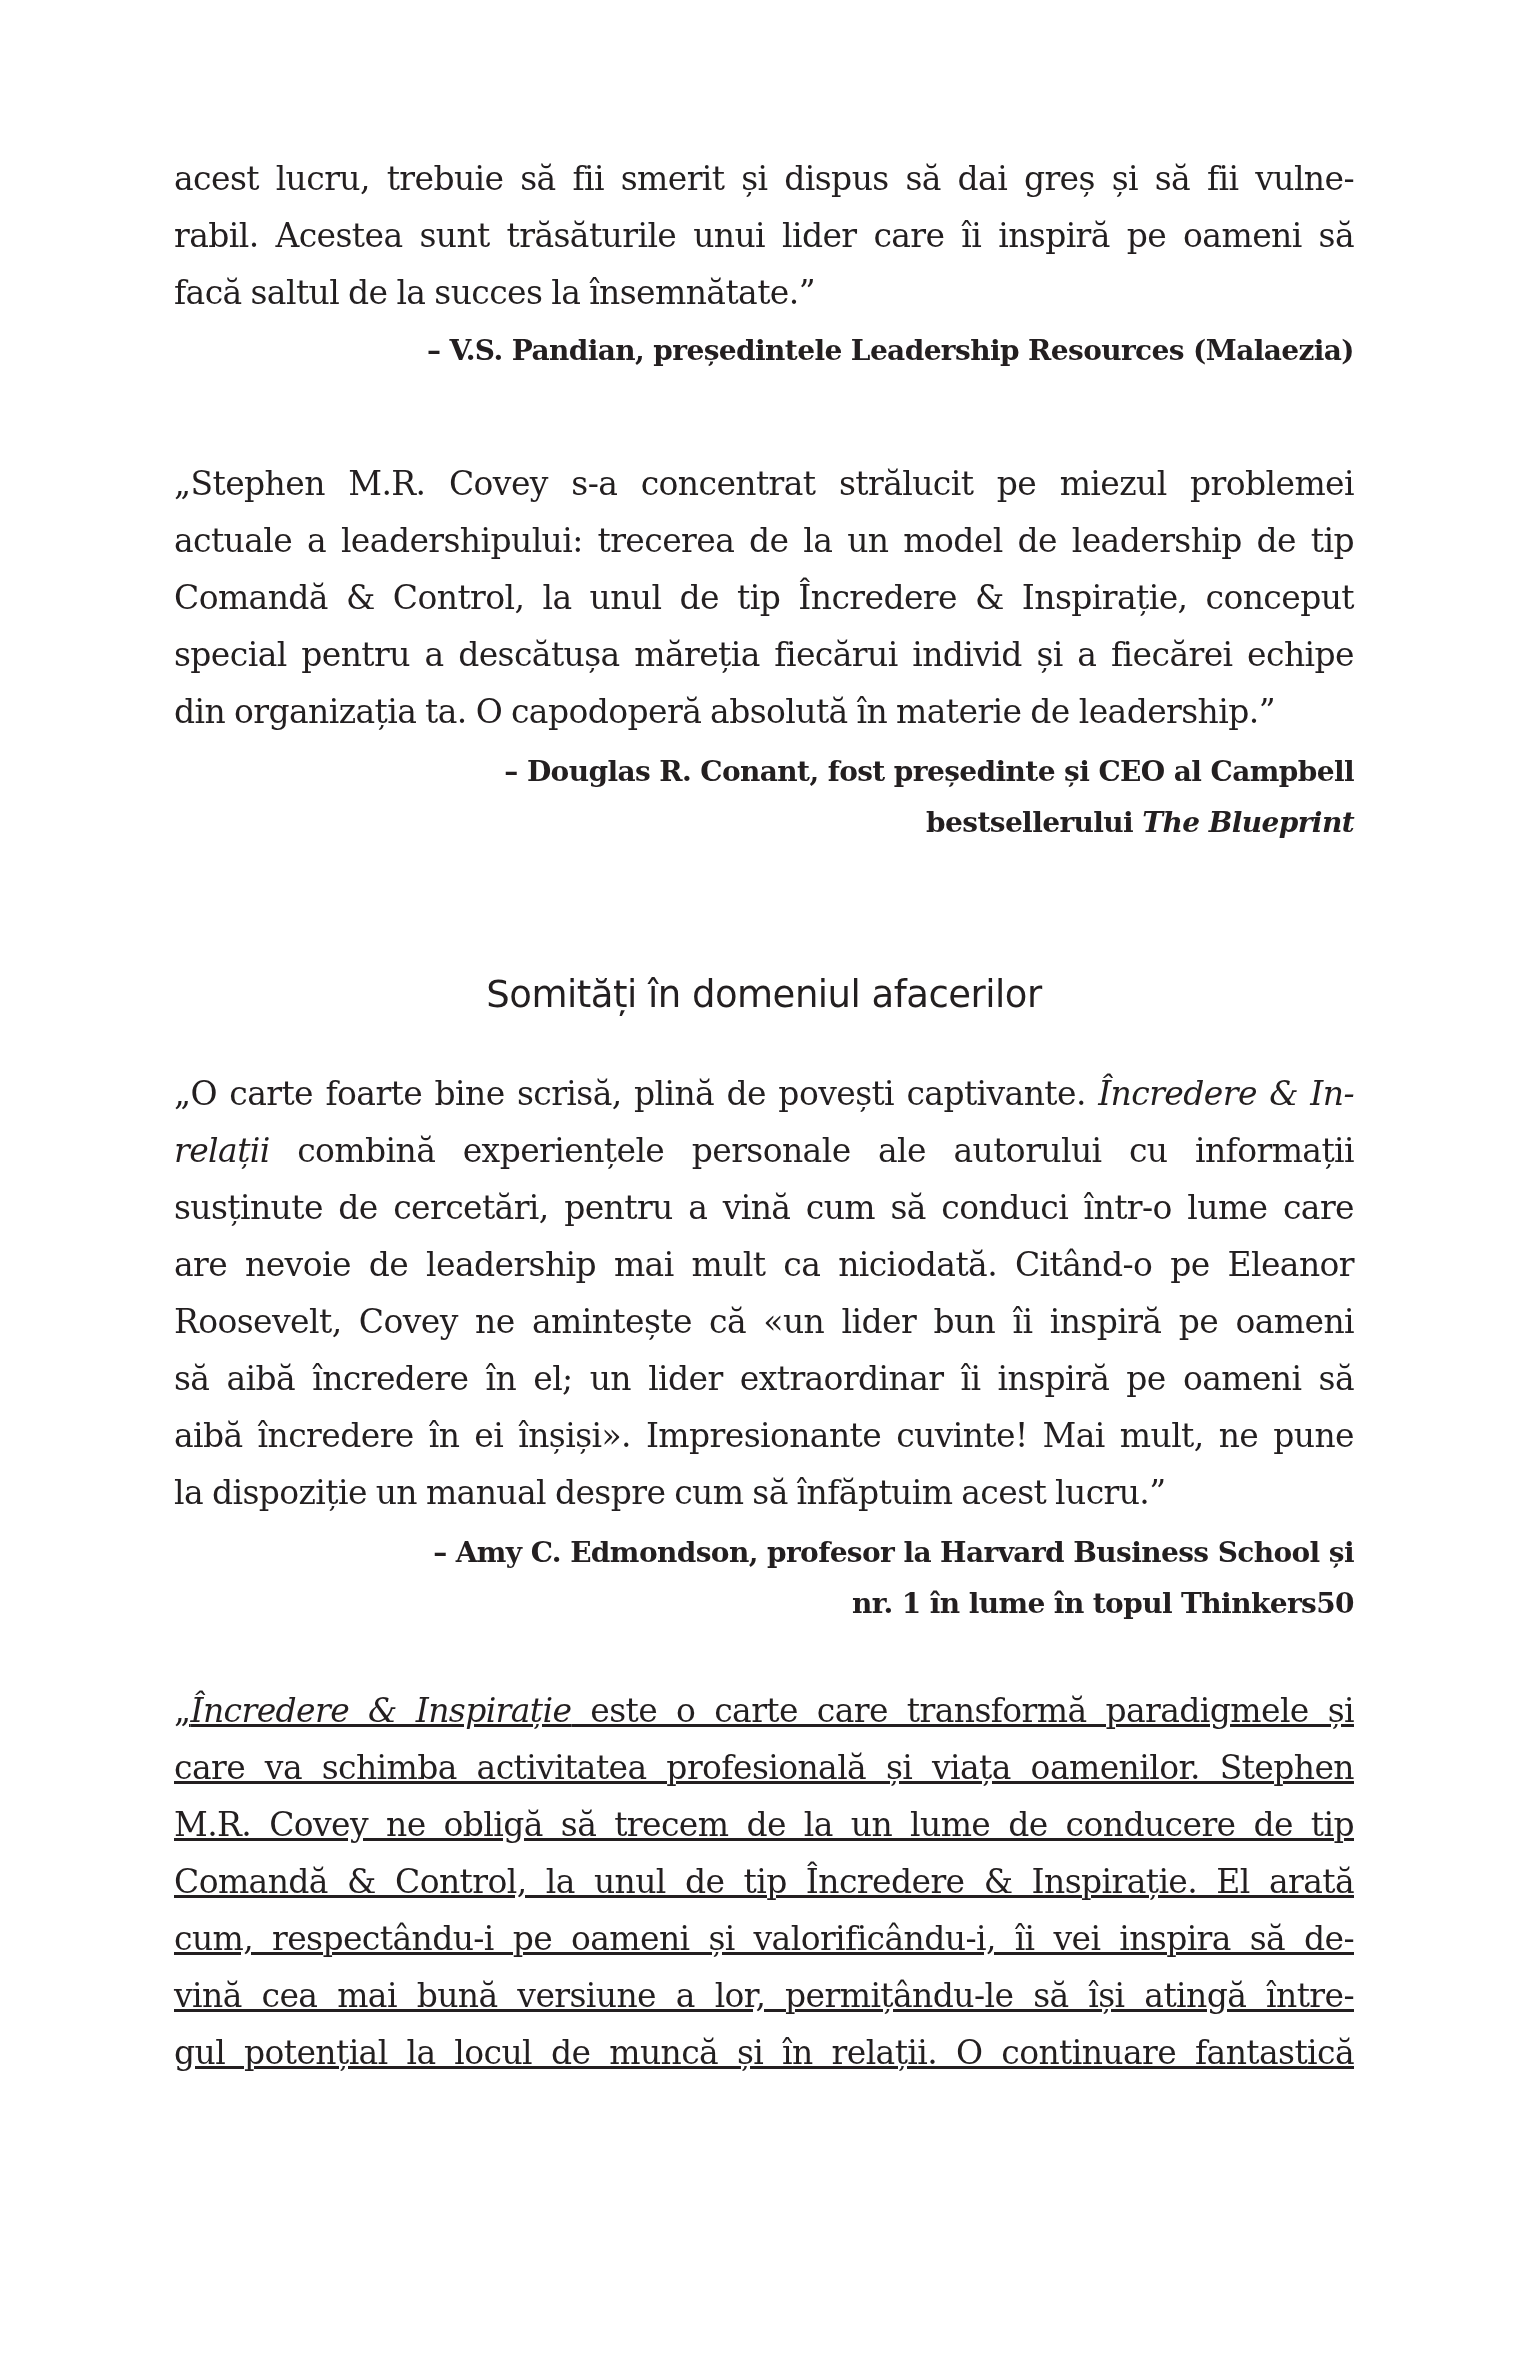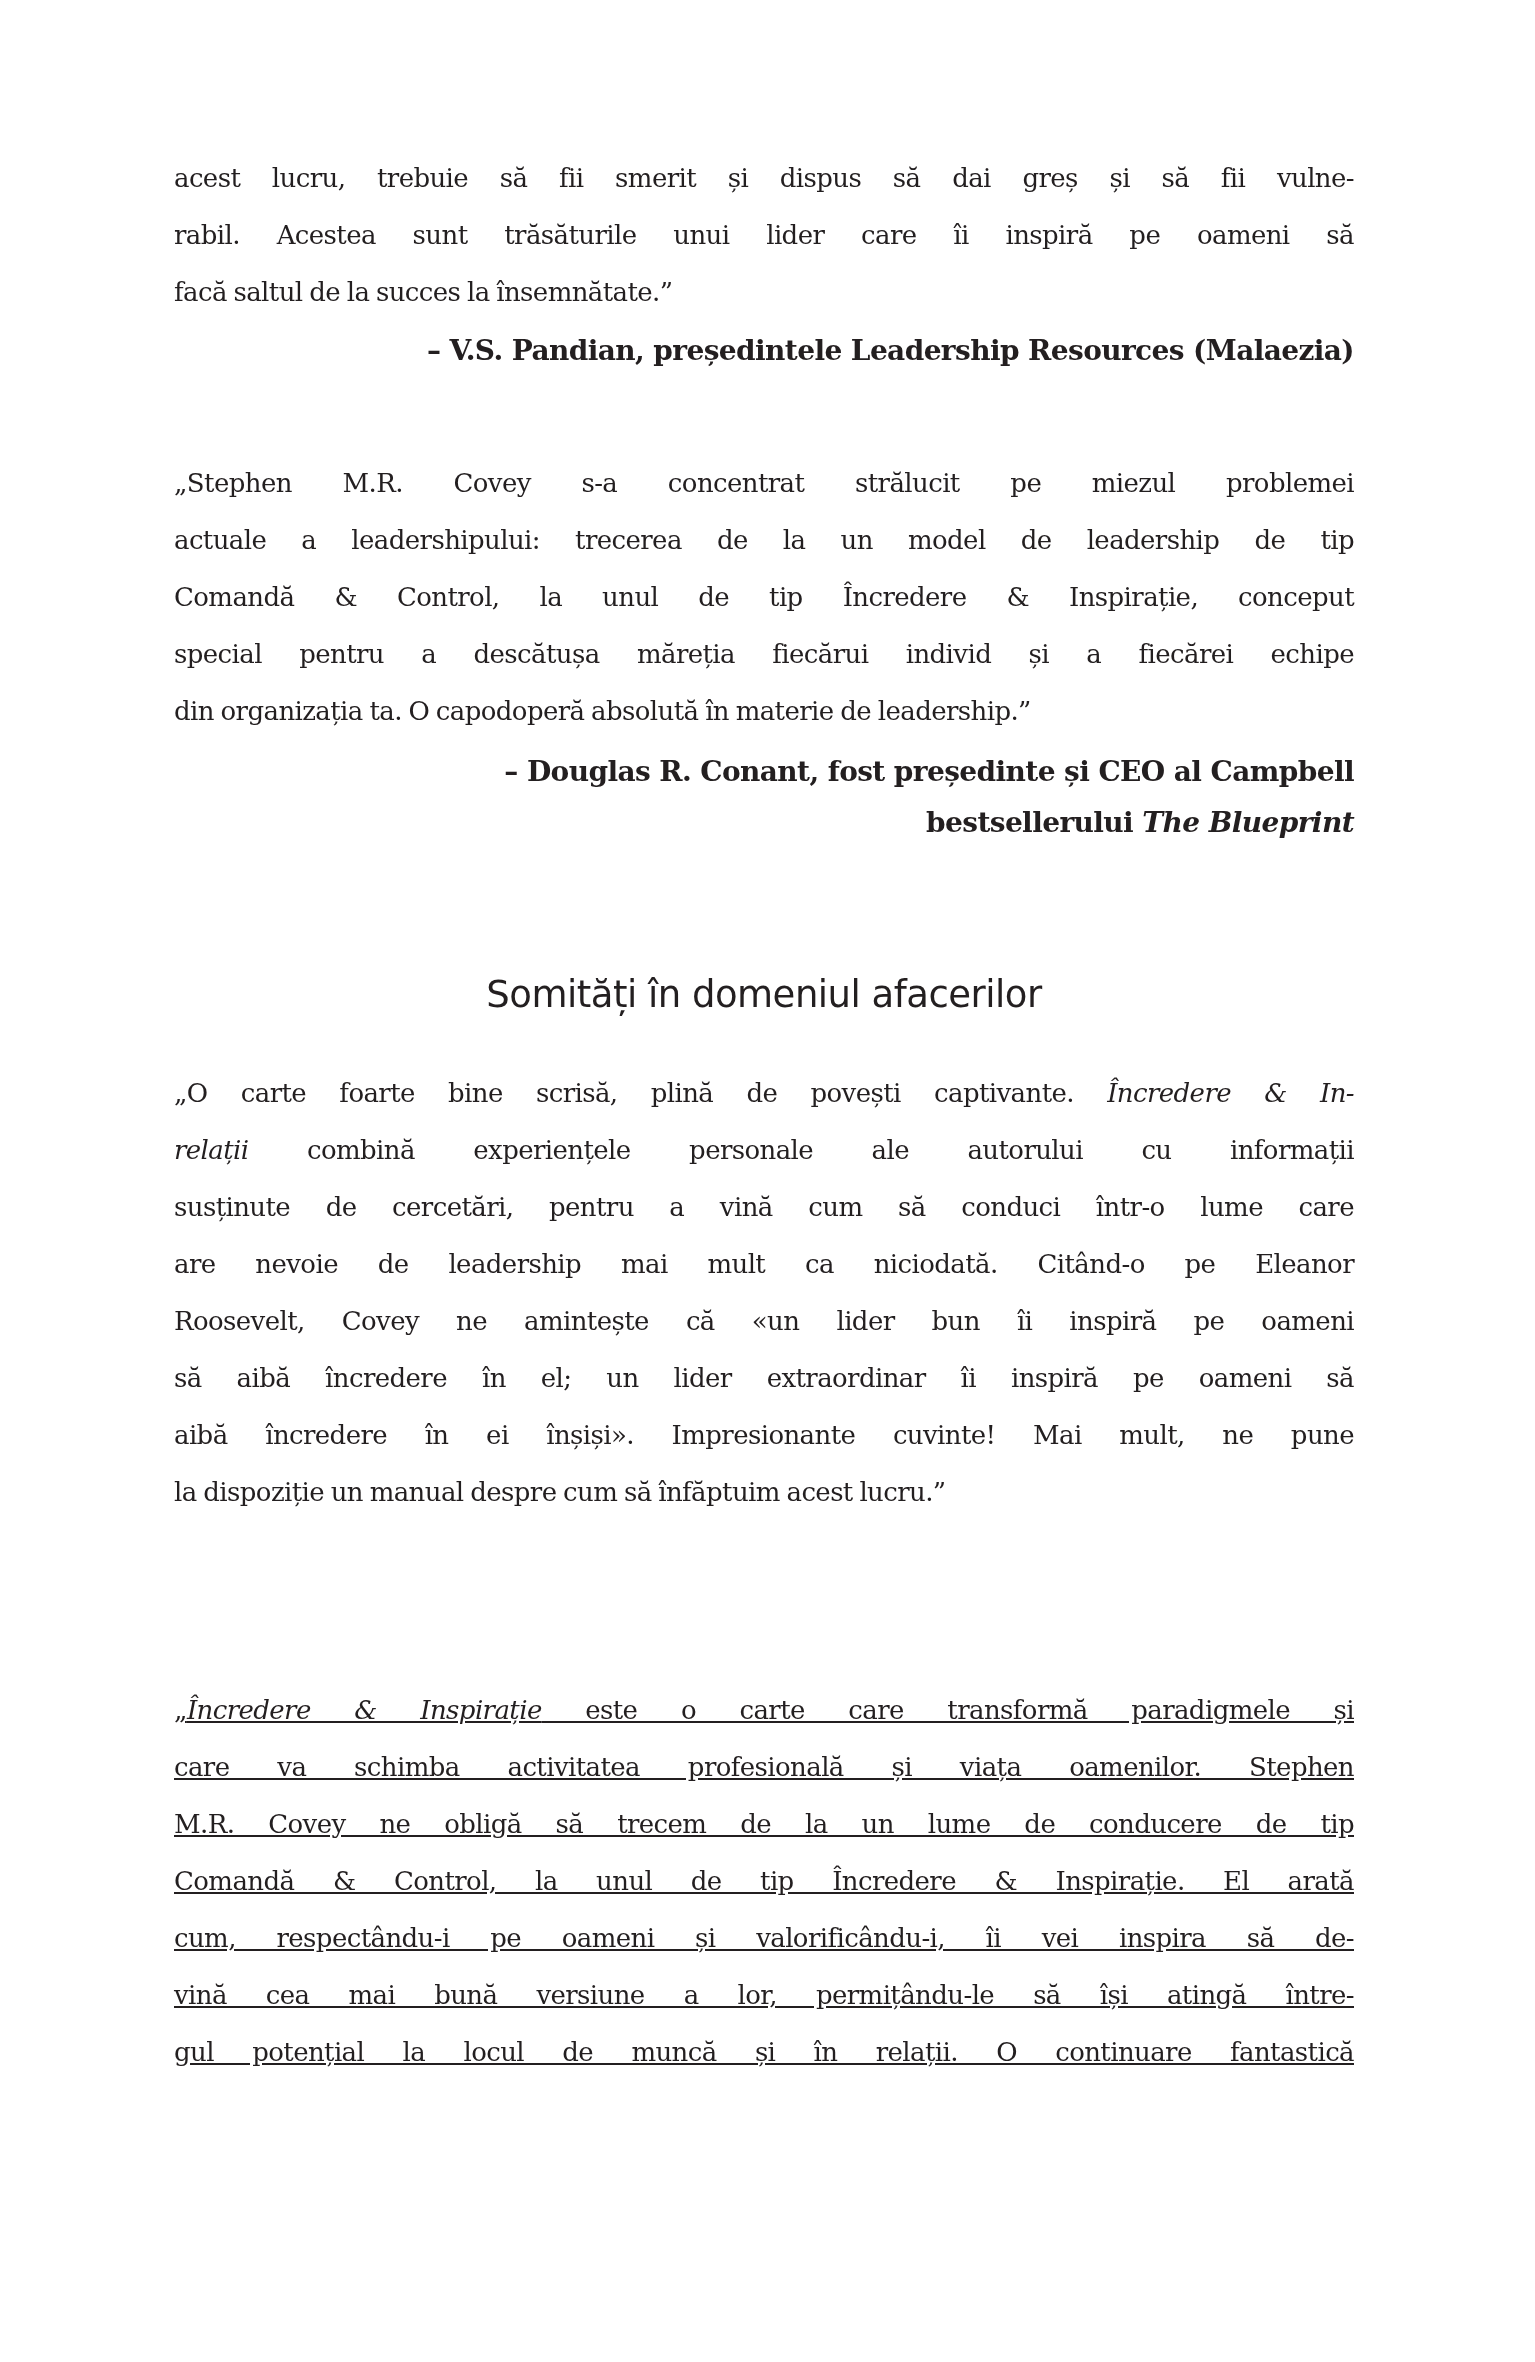--- a/index.html
+++ b/index.html
@@ -5,21 +5,21 @@
     html, body { margin: 0; padding: 0; background: #ffffff; }
     body {
       width: 1535px; height: 2362px; position: relative; overflow: hidden;
       font-family: "DejaVu Serif", "Liberation Serif", serif;
       color: #231f20;
     }
     .page {
       position: absolute; left: 174px; top: 150px; width: 1180px;
     }
     .para {
-      font-size: 26px; line-height: 57px; text-align: justify; margin: 0;
+      font-size: 33px; line-height: 57px; text-align: justify; margin: 0;
       letter-spacing: -0.6px; word-spacing: -1px;
       hyphens: manual;
     }
     .para .line { display: block; text-align: justify; text-align-last: justify; white-space: nowrap; }
     .para .line.last { text-align-last: left; }
     .attr {
       font-family: "DejaVu Serif", "Liberation Serif", serif;
       font-weight: bold; font-size: 28px; line-height: 51px; text-align: right;
       margin: 0; letter-spacing: -0.6px;
     }
@@ -77,20 +77,24 @@
     <p class="para">
       <span class="line"><span>„O carte foarte bine scrisă, plină de povești captivante. </span><span class="em">Încredere &amp; In-</span></span>
       <span class="line"><span class="em">relații</span><span> combină experiențele personale ale autorului cu informații</span></span>
       <span class="line">susținute de cercetări, pentru a vină cum să conduci într-o lume care</span>
       <span class="line">are nevoie de leadership mai mult ca niciodată. Citând-o pe Eleanor</span>
       <span class="line">Roosevelt, Covey ne amintește că «un lider bun îi inspiră pe oameni</span>
       <span class="line">să aibă încredere în el; un lider extraordinar îi inspiră pe oameni să</span>
       <span class="line">aibă încredere în ei înșiși». Impresionante cuvinte! Mai mult, ne pune</span>
       <span class="line last">la dispoziție un manual despre cum să înfăptuim acest lucru.”</span>
     </p>
+    <p class="attr">
+      <span class="line">– Amy C. Edmondson, profesor la Harvard Business School și</span>
+      <span class="line">nr. 1 în lume în topul Thinkers50</span>
+    </p>
   </div>
 
   <div class="block4">
     <p class="para">
       <span class="line"><span>„</span><span class="em">Încredere &amp; Inspirație</span><span> este o carte care transformă paradigmele și</span></span>
       <span class="line">care va schimba activitatea profesională și viața oamenilor. Stephen</span>
       <span class="line">M.R. Covey ne obligă să trecem de la un lume de conducere de tip</span>
       <span class="line">Comandă &amp; Control, la unul de tip Încredere &amp; Inspirație. El arată</span>
       <span class="line">cum, respectându-i pe oameni și valorificându-i, îi vei inspira să de-</span>
       <span class="line">vină cea mai bună versiune a lor, permițându-le să își atingă între-</span>

